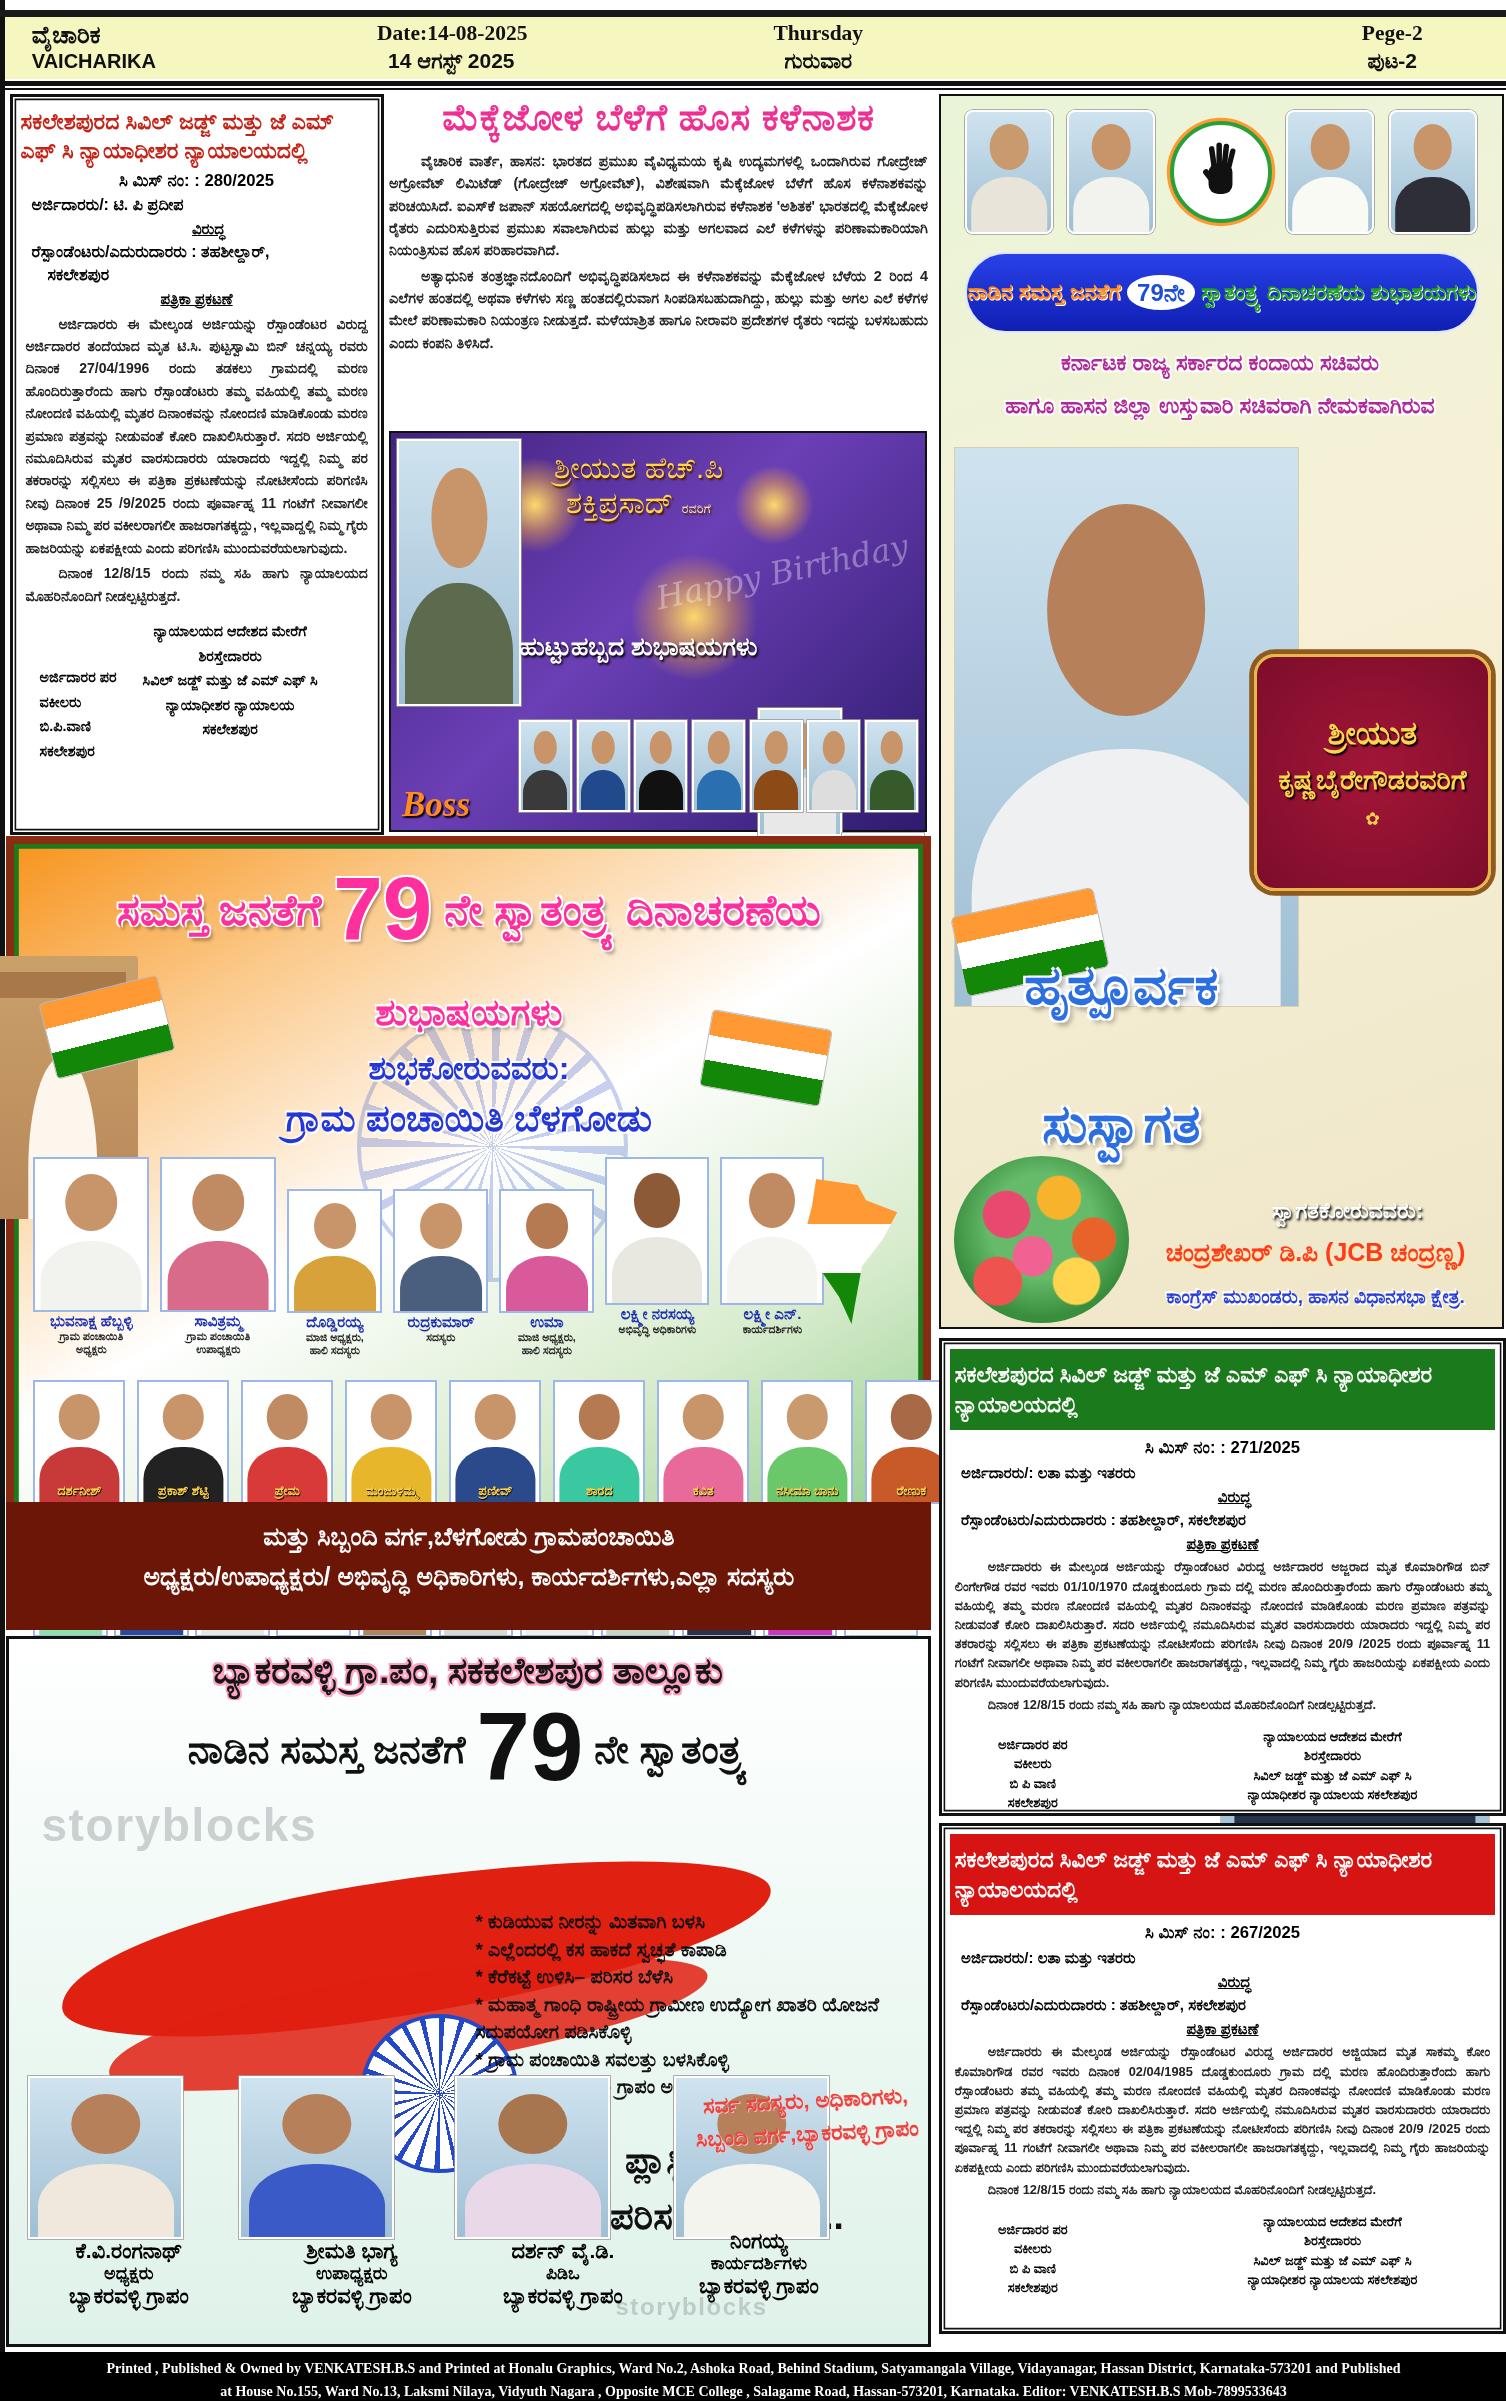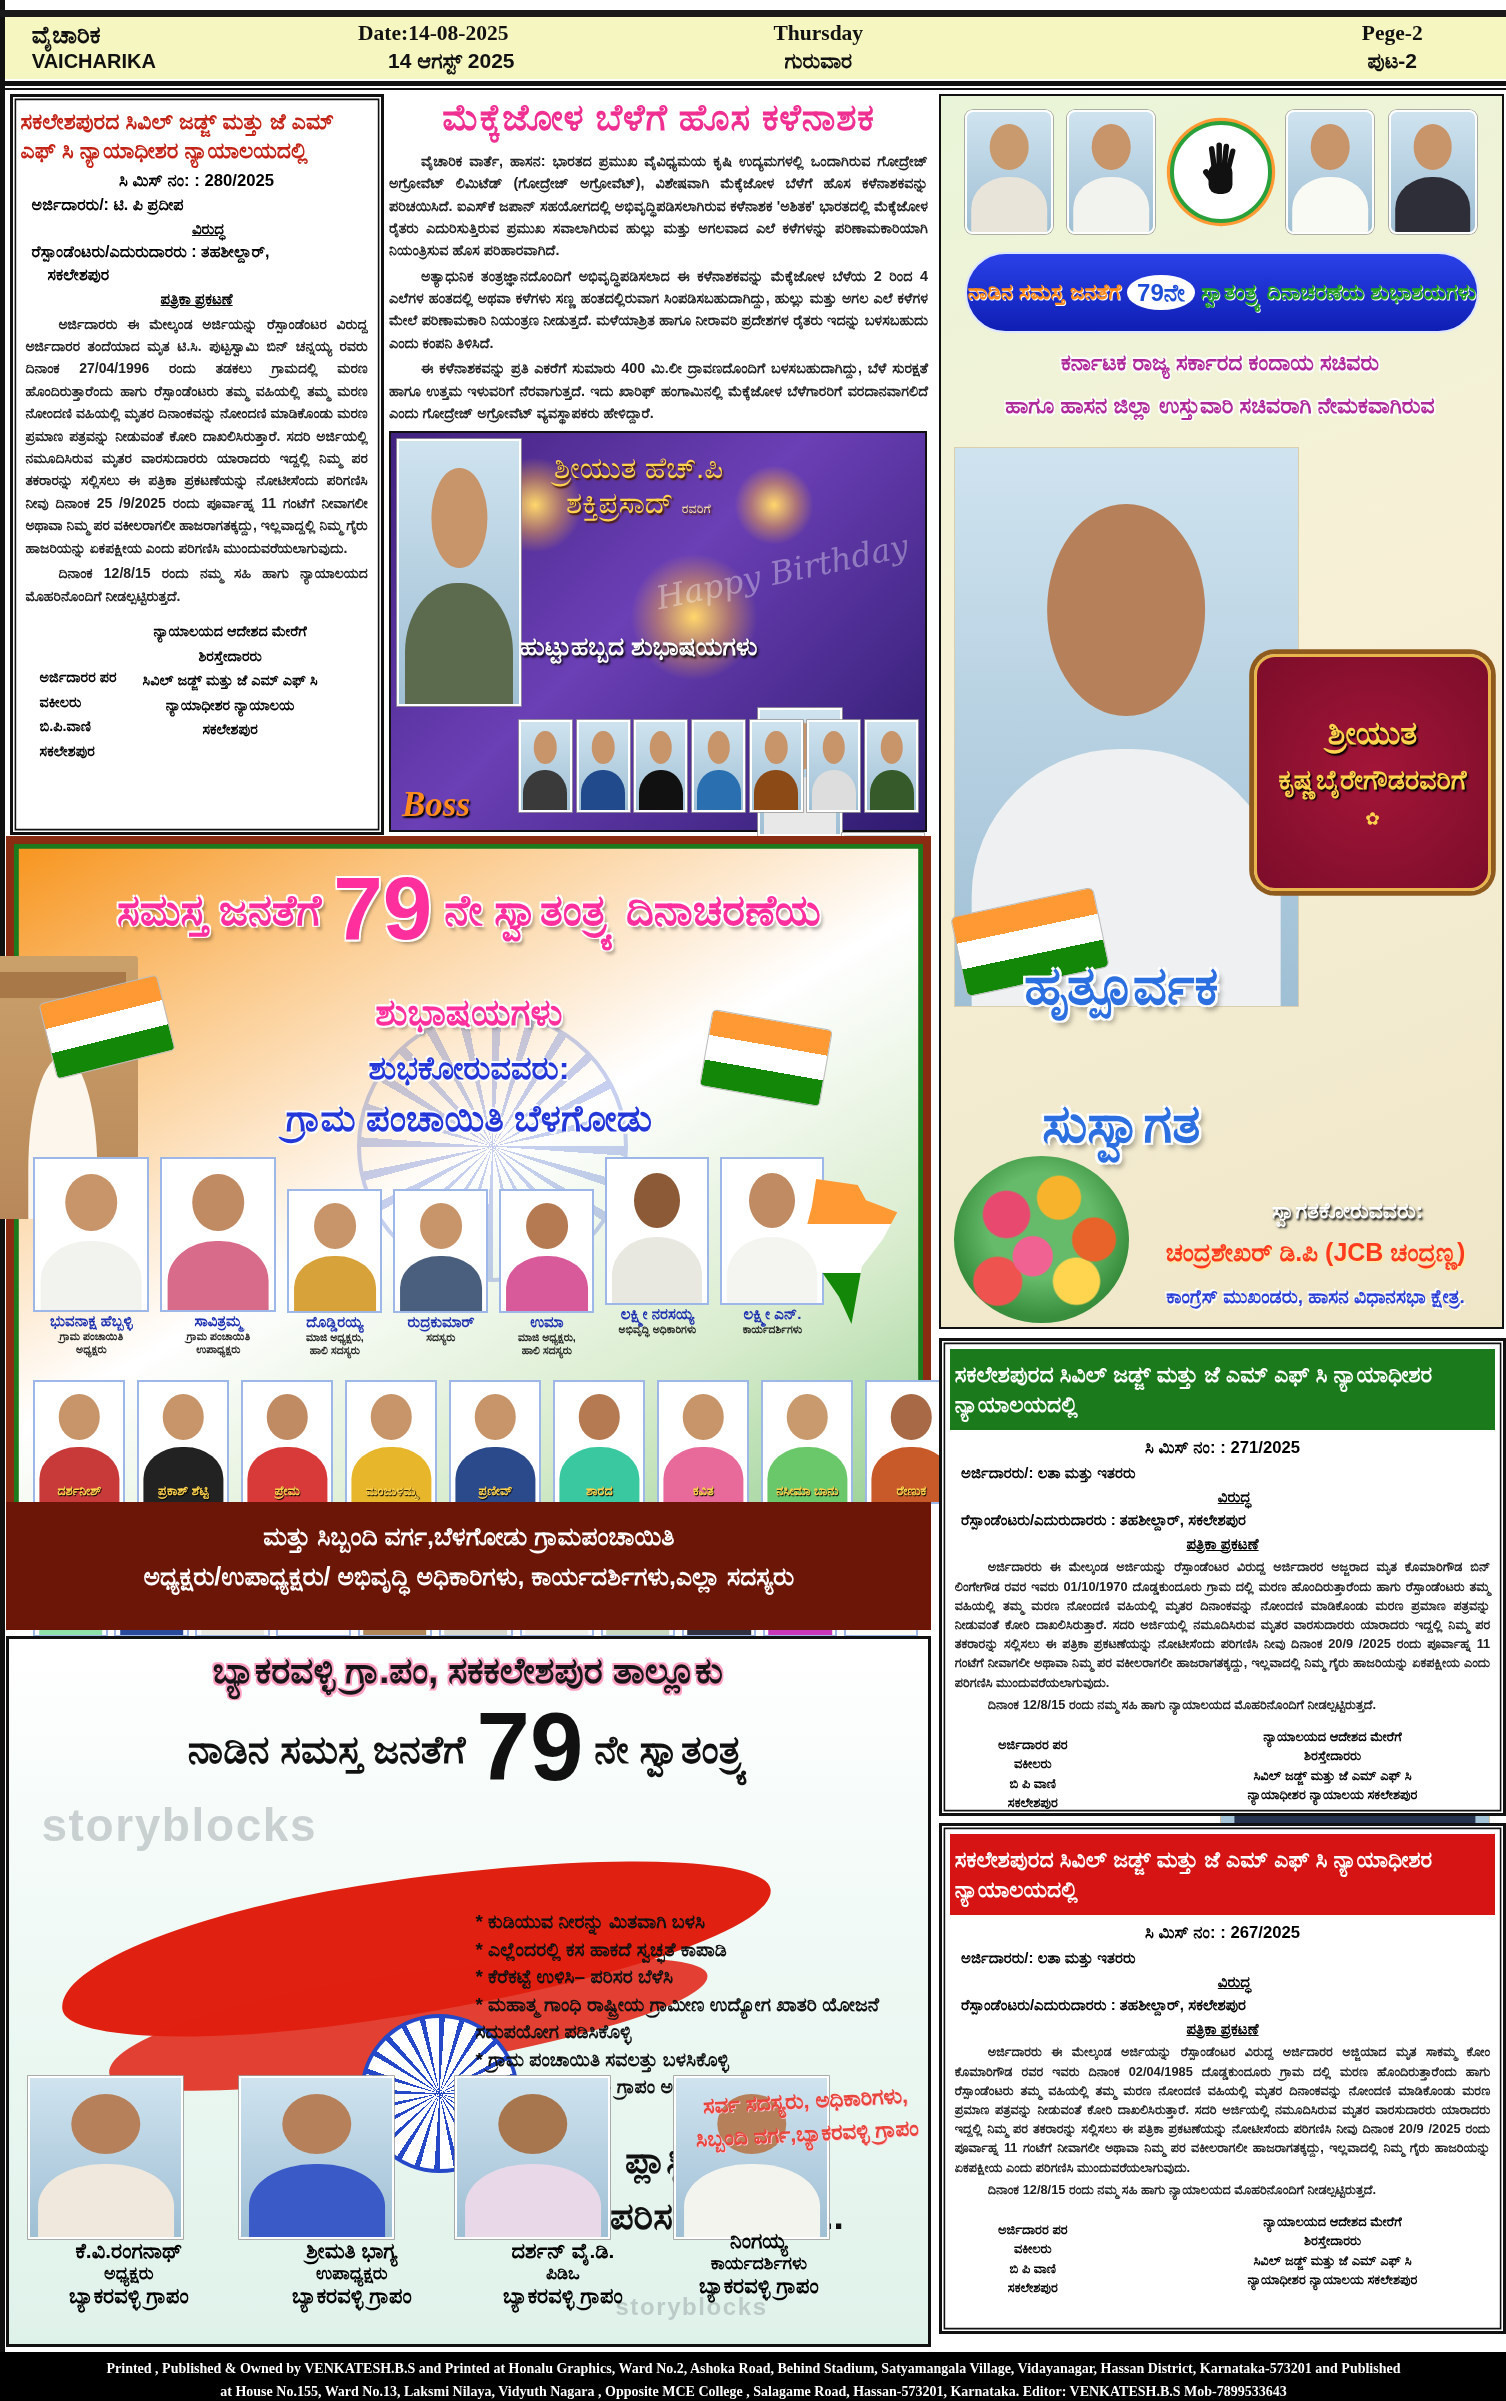--- a/index.html
+++ b/index.html
@@ -109,21 +109,21 @@
 </head>
 <body>
 
 <div class="page">
   <div class="abs left-edge"></div>
 
   <div class="abs topbar"></div>
   <div class="abs masthead">
     <div class="abs mh-kn" style="left:27px;top:4.8px;">ವೈಚಾರಿಕ</div>
     <div class="abs mh-en" style="left:27px;top:33px;">VAICHARIKA</div>
-    <div class="abs mh-mid ctr" style="left:301px;top:4.8px;width:255px;">Date:14-08-2025</div>
+    <div class="abs mh-mid ctr" style="left:320px;top:4.8px;width:255px;">Date:14-08-2025</div>
     <div class="abs mh-kn ctr" style="left:319px;top:32px;width:255px;font-size:21px;">14 ಆಗಸ್ಟ್ 2025</div>
     <div class="abs mh-mid ctr" style="left:710px;top:4.8px;width:207px;">Thursday</div>
     <div class="abs mh-kn ctr" style="left:710px;top:32px;width:207px;font-size:21px;">ಗುರುವಾರ</div>
     <div class="abs mh-mid ctr" style="left:1292px;top:4.8px;width:191px;">Pege-2</div>
     <div class="abs mh-kn ctr" style="left:1292px;top:32px;width:191px;font-size:21px;">ಪುಟ-2</div>
   </div>
   <div class="abs rule1"></div>
   <div class="abs rule2"></div>
 
   <div class="abs notice" style="left:9.6px;top:94px;width:368px;height:735px;">
@@ -151,21 +151,20 @@
         <div>ಸಕಲೇಶಪುರ</div>
       </div>
     </div>
   </div>
 
   <div class="abs" style="left:389px;top:97px;width:539px;height:328px;">
     <div class="headline">ಮೆಕ್ಕೆಜೋಳ ಬೆಳೆಗೆ ಹೊಸ ಕಳೆನಾಶಕ</div>
     <div style="height:11px;"></div>
     <p class="art-p">ವೈಚಾರಿಕ ವಾರ್ತೆ,  ಹಾಸನ: ಭಾರತದ ಪ್ರಮುಖ ವೈವಿಧ್ಯಮಯ ಕೃಷಿ ಉದ್ಯಮಗಳಲ್ಲಿ ಒಂದಾಗಿರುವ ಗೋದ್ರೇಜ್ ಅಗ್ರೋವೆಟ್ ಲಿಮಿಟೆಡ್ (ಗೋದ್ರೇಜ್ ಅಗ್ರೋವೆಟ್), ವಿಶೇಷವಾಗಿ ಮೆಕ್ಕೆಜೋಳ ಬೆಳೆಗೆ ಹೊಸ ಕಳೆನಾಶಕವನ್ನು ಪರಿಚಯಿಸಿದೆ. ಐಎಸ್‌ಕೆ ಜಪಾನ್ ಸಹಯೋಗದಲ್ಲಿ ಅಭಿವೃದ್ಧಿಪಡಿಸಲಾಗಿರುವ ಕಳೆನಾಶಕ 'ಅಶಿತಕ' ಭಾರತದಲ್ಲಿ ಮೆಕ್ಕೆಜೋಳ ರೈತರು ಎದುರಿಸುತ್ತಿರುವ ಪ್ರಮುಖ ಸವಾಲಾಗಿರುವ ಹುಲ್ಲು ಮತ್ತು ಅಗಲವಾದ ಎಲೆ ಕಳೆಗಳನ್ನು ಪರಿಣಾಮಕಾರಿಯಾಗಿ ನಿಯಂತ್ರಿಸುವ ಹೊಸ ಪರಿಹಾರವಾಗಿದೆ.</p>
     <p class="art-p">ಅತ್ಯಾಧುನಿಕ ತಂತ್ರಜ್ಞಾನದೊಂದಿಗೆ ಅಭಿವೃದ್ಧಿಪಡಿಸಲಾದ ಈ ಕಳೆನಾಶಕವನ್ನು ಮೆಕ್ಕೆಜೋಳ ಬೆಳೆಯ 2 ರಿಂದ 4 ಎಲೆಗಳ ಹಂತದಲ್ಲಿ ಅಥವಾ ಕಳೆಗಳು ಸಣ್ಣ ಹಂತದಲ್ಲಿರುವಾಗ ಸಿಂಪಡಿಸಬಹುದಾಗಿದ್ದು, ಹುಲ್ಲು ಮತ್ತು ಅಗಲ ಎಲೆ ಕಳೆಗಳ ಮೇಲೆ ಪರಿಣಾಮಕಾರಿ ನಿಯಂತ್ರಣ ನೀಡುತ್ತದೆ. ಮಳೆಯಾಶ್ರಿತ ಹಾಗೂ ನೀರಾವರಿ ಪ್ರದೇಶಗಳ ರೈತರು ಇದನ್ನು ಬಳಸಬಹುದು ಎಂದು ಕಂಪನಿ ತಿಳಿಸಿದೆ.</p>
-    <p class="art-p">ಈ ಕಳೆನಾಶಕವನ್ನು ಪ್ರತಿ ಎಕರೆಗೆ ಸುಮಾರು 400 ಮಿ.ಲೀ ದ್ರಾವಣದೊಂದಿಗೆ ಬಳಸಬಹುದಾಗಿದ್ದು, ಬೆಳೆ ಸುರಕ್ಷತೆ ಹಾಗೂ ಉತ್ತಮ ಇಳುವರಿಗೆ ನೆರವಾಗುತ್ತದೆ. ಇದು ಖಾರಿಫ್ ಹಂಗಾಮಿನಲ್ಲಿ ಮೆಕ್ಕೆಜೋಳ ಬೆಳೆಗಾರರಿಗೆ ವರದಾನವಾಗಲಿದೆ ಎಂದು ಗೋದ್ರೇಜ್ ಅಗ್ರೋವೆಟ್ ವ್ಯವಸ್ಥಾಪಕರು ಹೇಳಿದ್ದಾರೆ.</p>
   </div>
 
   <div class="abs bday" style="left:389px;top:431px;width:534px;height:397px;">
     <div class="abs spark" style="left:96px;top:24px;width:96px;height:96px;"></div>
     <div class="abs spark" style="left:239px;top:120px;width:128px;height:128px;"></div>
     <div class="abs spark" style="left:343px;top:32px;width:80px;height:80px;"></div>
     <div class="abs bd-script" style="left:263px;top:120px;transform:rotate(-12deg);">Happy Birthday</div>
     <div class="abs ph wframe" style="left:6.4px;top:6.4px;width:120px;height:263px;--top:#5c6b4e;"></div>
     <div class="abs ph wframe" style="left:367px;top:8px;width:80px;height:124px;--top:#e8e8e8;"></div>
     <div class="abs ph wframe" style="left:451px;top:4.8px;width:78px;height:271px;--top:#8c2440;"></div>

